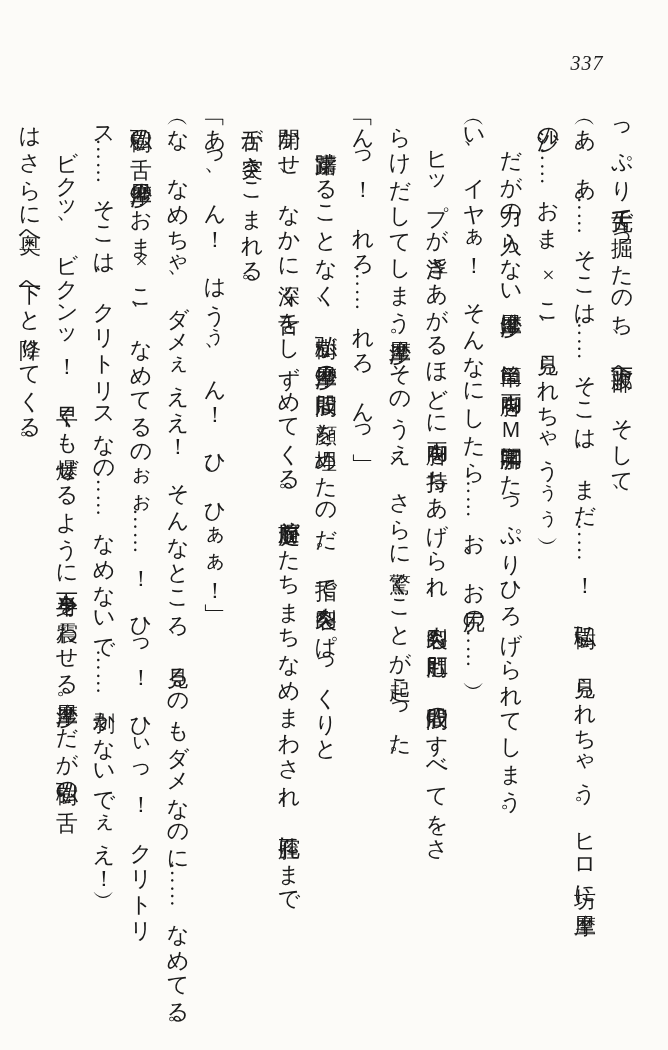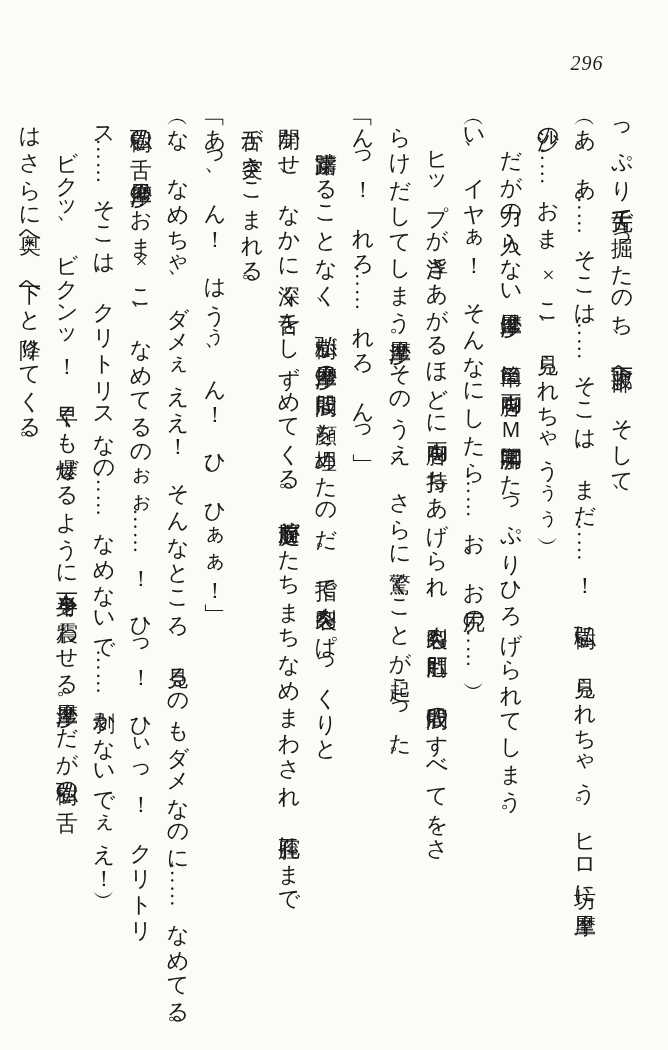--- a/index.html
+++ b/index.html
@@ -49,21 +49,21 @@
     letter-spacing: 1.2px;
     white-space: pre;
     overflow: visible;
   }
 </style>
 </head>
 <body>
 
 <div class="book-page">
 
-  <div class="page-number">296</div>
+  <div class="page-number">337</div>
 
   <div class="text-block">
     <div class="tcol">っぷり舌先で掘ったのち、下腹部へ、そして、</div>
     <div class="tcol">（あ、あ……そこは……そこは、まだ……！　弘樹に、見られちゃう。ヒロ坊に摩里</div>
     <div class="tcol">沙の……おま、×こ、見られちゃうぅぅ）</div>
     <div class="tcol">　だが力の入らない摩里沙は、簡単に両脚をＭ字開脚にたっぷりひろげられてしまう。</div>
     <div class="tcol">（い、イヤぁ！　そんなにしたら……お、お尻の……）</div>
     <div class="tcol">　ヒップが浮きあがるほどに両脚を持ちあげられ、肉裂も肛門も、股間のすべてをさ</div>
     <div class="tcol">らけだしてしまう摩里沙。そのうえ、さらに驚くことが起こった。</div>
     <div class="tcol">「んっ！　れろ……れろ、んっ」</div>

